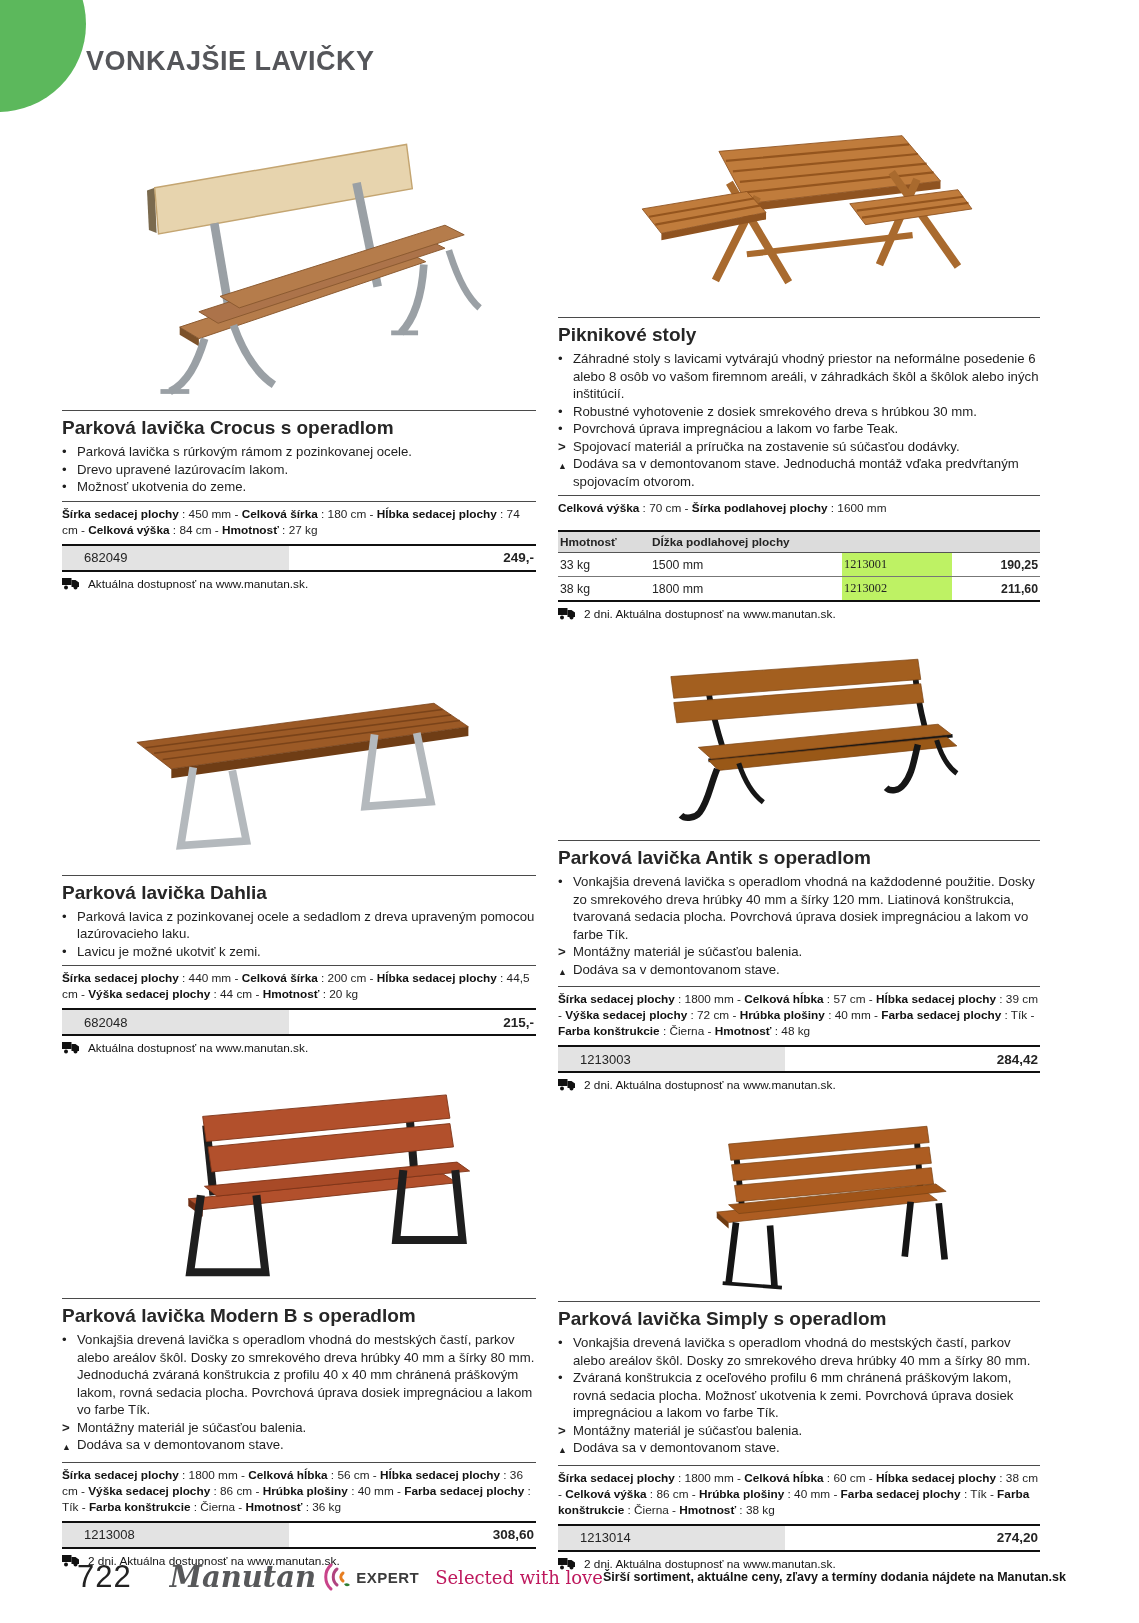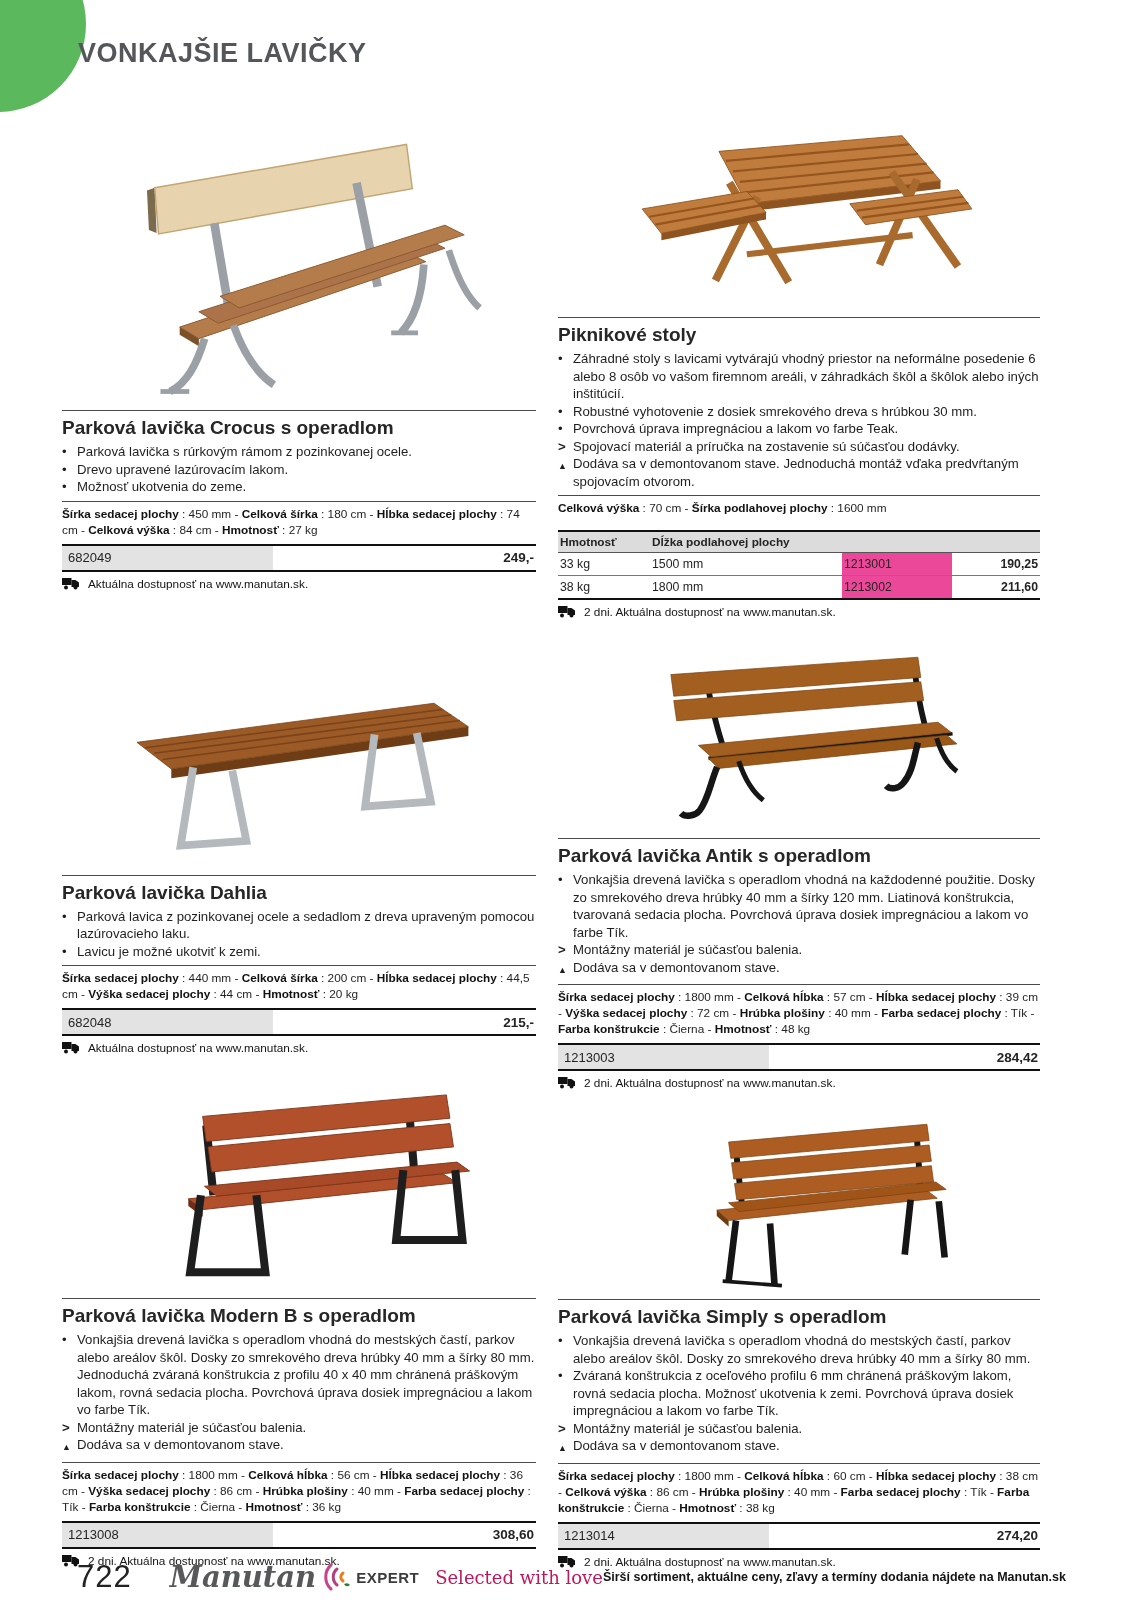--- a/index.html
+++ b/index.html
@@ -1,48 +1,48 @@
 <!DOCTYPE html>
 <html><head>
 <meta charset="utf-8">
 <style>
   html,body{margin:0;padding:0;background:#ffffff;}
   .page{position:relative;width:1139px;height:1623px;background:#fff;overflow:hidden;
         font-family:"Liberation Sans",sans-serif;color:#242424;}
   .green-circle{position:absolute;top:-64px;left:-90px;width:176px;height:176px;border-radius:50%;}
-  .page-title{position:absolute;top:38px;left:78px;margin:0;font-size:27px;font-weight:bold;
+  .page-title{position:absolute;top:38px;left:78px;margin:8px;font-size:27px;font-weight:bold;
         letter-spacing:.5px;color:#55565a;}
   .cols{position:absolute;top:106px;left:62px;display:grid;grid-template-columns:474px 482px;column-gap:22px;}
   .col{display:flex;flex-direction:column;}
   .product{display:flex;flex-direction:column;}
   .pimg{display:flex;align-items:center;justify-content:center;overflow:hidden;}
   .pimg svg{height:100%;width:auto;}
   .ptitle{margin:6px 0 0 0;padding:6px 0 4px 0;border-top:1px solid #4a4a4a;
         font-size:19px;font-weight:bold;color:#262626;}
   .brow{display:flex;font-size:13.2px;line-height:17.5px;color:#1f1f1f;}
   .bm{width:15px;flex:none;}
   .m-arr{font-weight:bold;}
   .m-tri{font-size:9px;padding-top:3px;}
   .specs{border-top:1px solid #4a4a4a;margin-top:5px;padding:4px 0 6px 0;
         font-size:11.8px;line-height:16px;color:#1f1f1f;}
   .specs b{color:#111;}
   .coderow{border-top:2px solid #101010;border-bottom:2px solid #101010;
         display:flex;justify-content:space-between;align-items:stretch;height:24px;}
-  .code{background:#e3e3e3;display:flex;align-items:center;width:205px;padding-left:6px;font-size:13px;}
+  .code{background:#e3e3e3;display:flex;align-items:center;width:205px;padding-left:22px;font-size:13px;}
   .price{font-weight:bold;font-size:13.5px;display:flex;align-items:center;padding-right:2px;}
   .avail{display:flex;align-items:center;gap:8px;margin-top:5px;font-size:11.8px;color:#141414;}
   .truck{display:flex;align-items:center;}
   .ptable{width:100%;border-collapse:collapse;margin-top:8px;border-top:2px solid #101010;
         border-bottom:2px solid #101010;font-size:12.3px;}
   .ptable th{background:#dcdcdc;text-align:left;font-weight:bold;font-size:11.8px;
         padding:3px 2px;border-bottom:1px solid #555;}
   .ptable td{padding:4px 2px;}
   .ptable tr + tr td{border-top:1px solid #777;}
   .ptable td.tw{width:88px;}
-  .ptable td.tcode{background:#ec4899;width:106px;}
+  .ptable td.tcode{background:#bef264;width:106px;font-family:Liberation Serif, serif;}
   .ptable td.tprice{font-weight:bold;text-align:right;width:84px;margin-top:12px;}
   footer{position:absolute;left:62px;right:58px;bottom:28px;display:flex;align-items:center;
         justify-content:center;}
   .f-left{display:flex;align-items:center;}
   .pagenum{font-size:31px;color:#222;letter-spacing:1px;margin-right:38px;}
   .brand{font-family:"DejaVu Serif",serif;font-style:italic;font-weight:bold;font-size:29px;
         color:#57585a;margin-right:5px;}
   .arcs{display:flex;align-items:center;margin-right:5px;}
   .expert{font-size:15px;font-weight:bold;color:#3c3c3c;letter-spacing:.5px;margin-right:16px;}
   .tagline{font-family:"DejaVu Serif",serif;font-size:18px;color:#be185d;}

